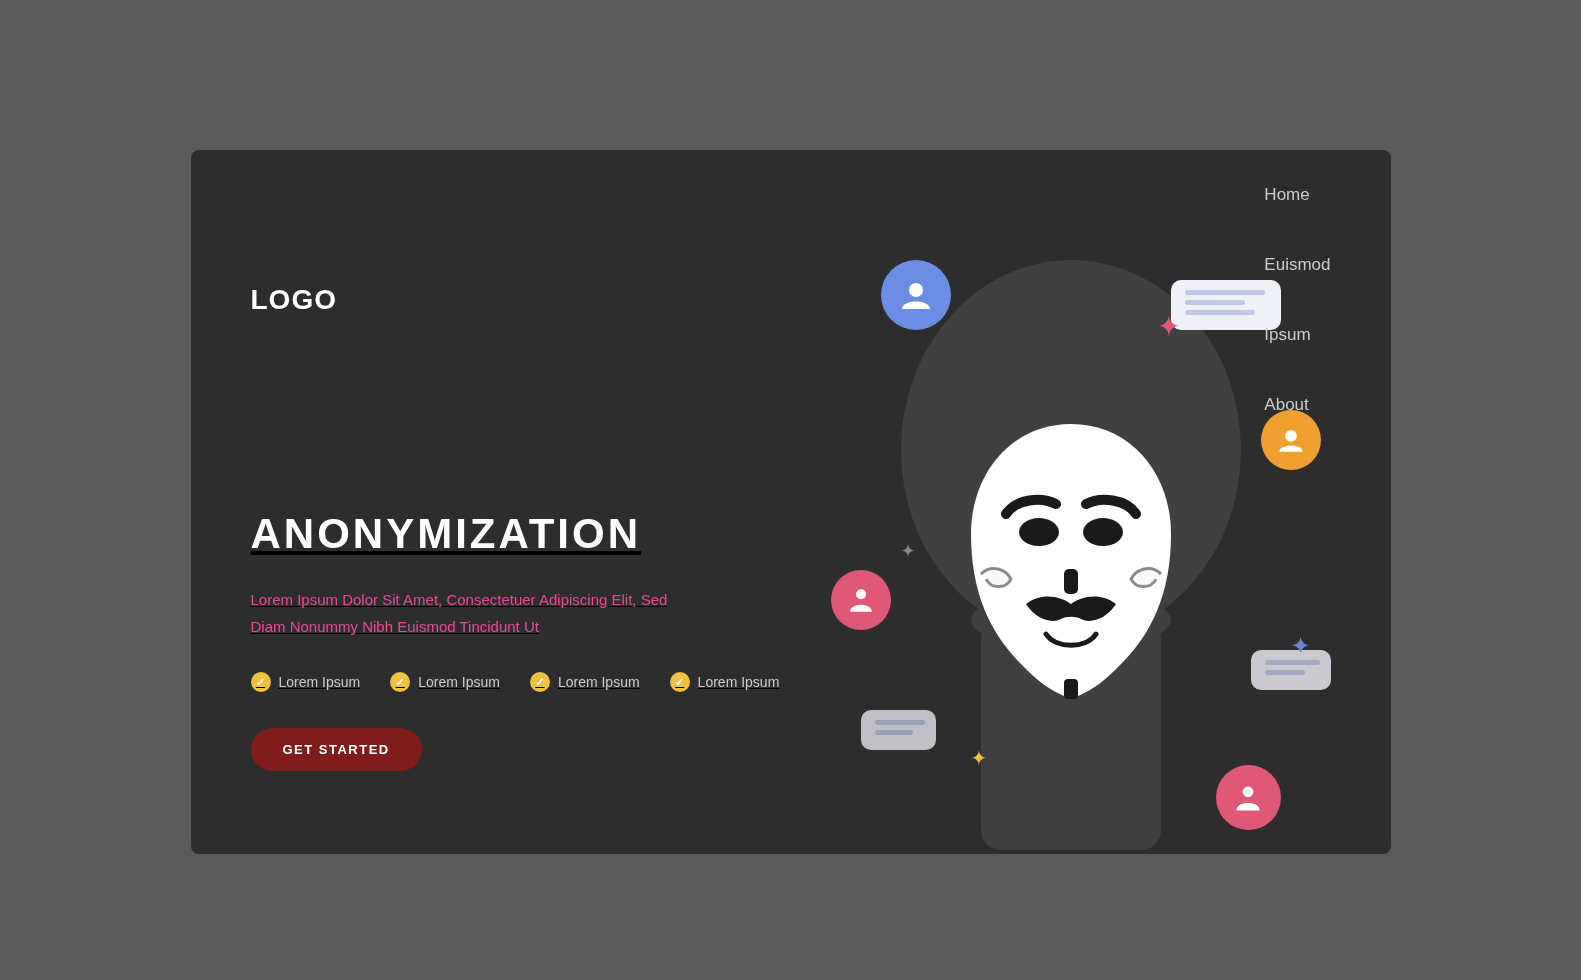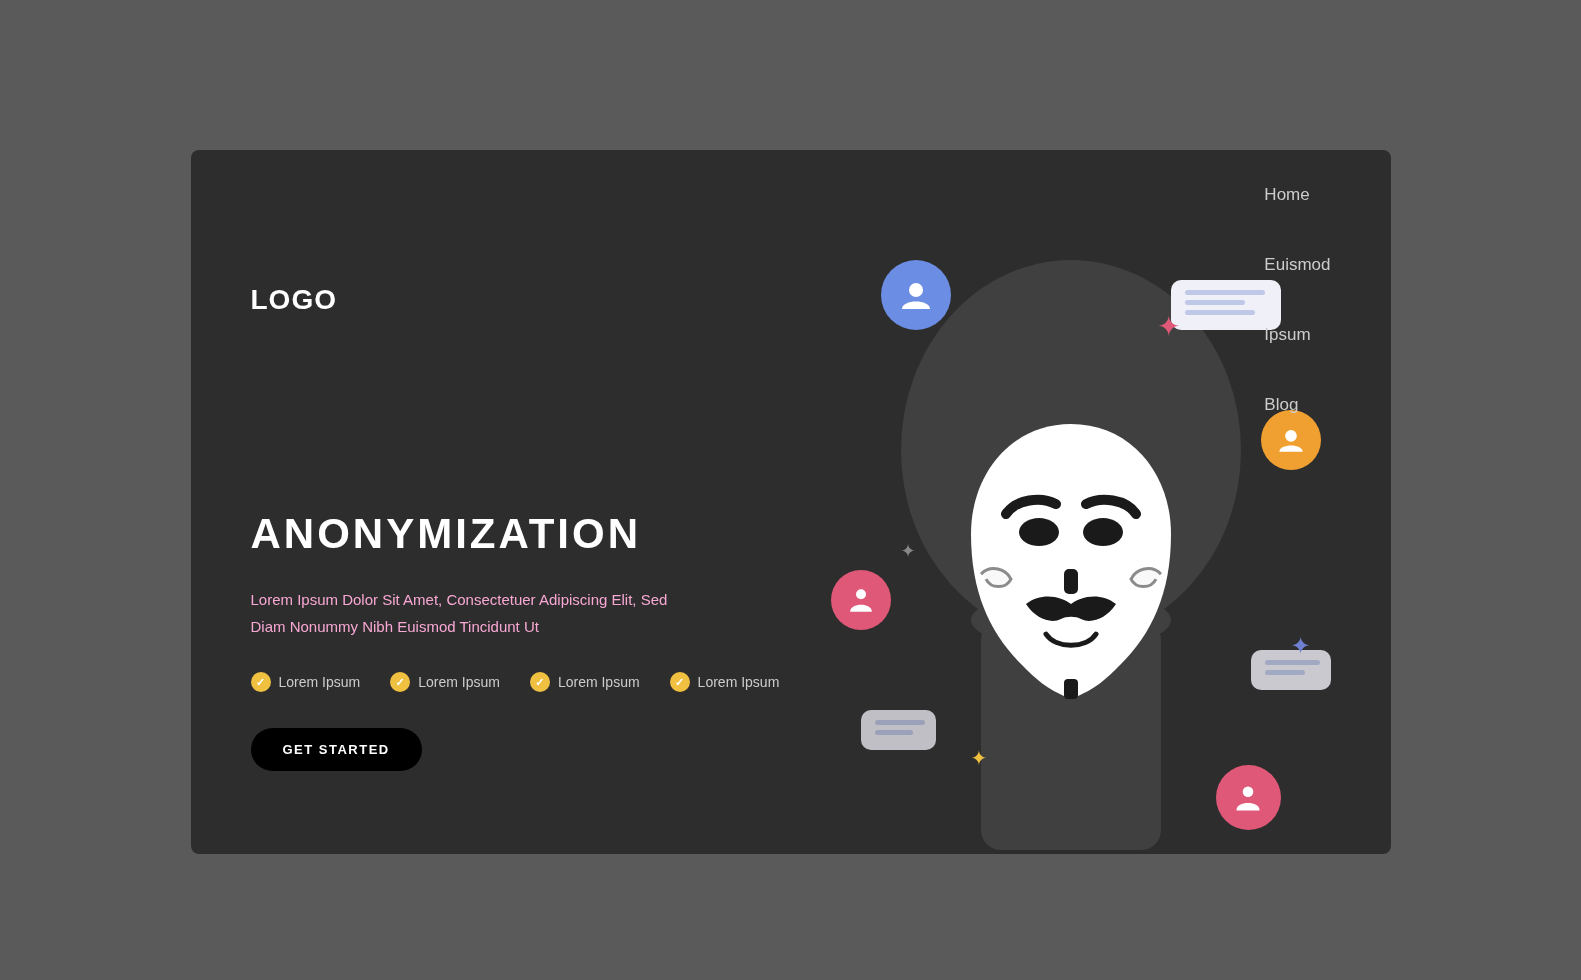--- a/index.html
+++ b/index.html
@@ -46,32 +46,33 @@
       color: #cccccc;
       text-decoration: none;
       font-size: 17px;
       font-weight: 400;
     }
     
     .hero {
       padding: 60px 60px 0 60px;
       position: relative;
       z-index: 10;
+      text-decoration: underline;
     }
     .hero-title {
       font-size: 42px;
       font-weight: 800;
       color: #ffffff;
       letter-spacing: 3px;
       text-transform: uppercase;
       margin-bottom: 28px;
     }
     .hero-desc {
       font-size: 15px;
-      color: #f9a8d4;
+      color: #ec4899;
       line-height: 1.8;
       max-width: 420px;
       margin-bottom: 32px;
     }
     .feature-list {
       display: flex;
       gap: 30px;
       margin-bottom: 36px;
       flex-wrap: wrap;
     }
@@ -89,21 +90,21 @@
       border-radius: 50%;
       display: flex;
       align-items: center;
       justify-content: center;
       color: #fff;
       font-size: 11px;
       font-weight: bold;
       flex-shrink: 0;
     }
     .get-started-btn {
-      background: #000000;
+      background: #7f1d1d;
       color: #ffffff;
       border: none;
       padding: 14px 32px;
       border-radius: 25px;
       font-size: 13px;
       font-weight: 700;
       letter-spacing: 1.5px;
       text-transform: uppercase;
       cursor: pointer;
     }
@@ -184,21 +185,21 @@
       <li>
         <a href="#">Home</a>
       </li>
       <li>
         <a href="#">Euismod</a>
       </li>
       <li>
         <a href="#">Ipsum</a>
       </li>
       <li>
-        <a href="#">Blog</a>
+        <a href="#">About</a>
       </li>
     </ul>
   </nav>
 
   <div class="hero">
     <h1 class="hero-title">ANONYMIZATION</h1>
     <p class="hero-desc">Lorem Ipsum Dolor Sit Amet, Consectetuer Adipiscing Elit, Sed Diam Nonummy Nibh Euismod Tincidunt Ut</p>
     <div class="feature-list">
       <div class="feature-item">
         <span class="check-icon">✓</span>

